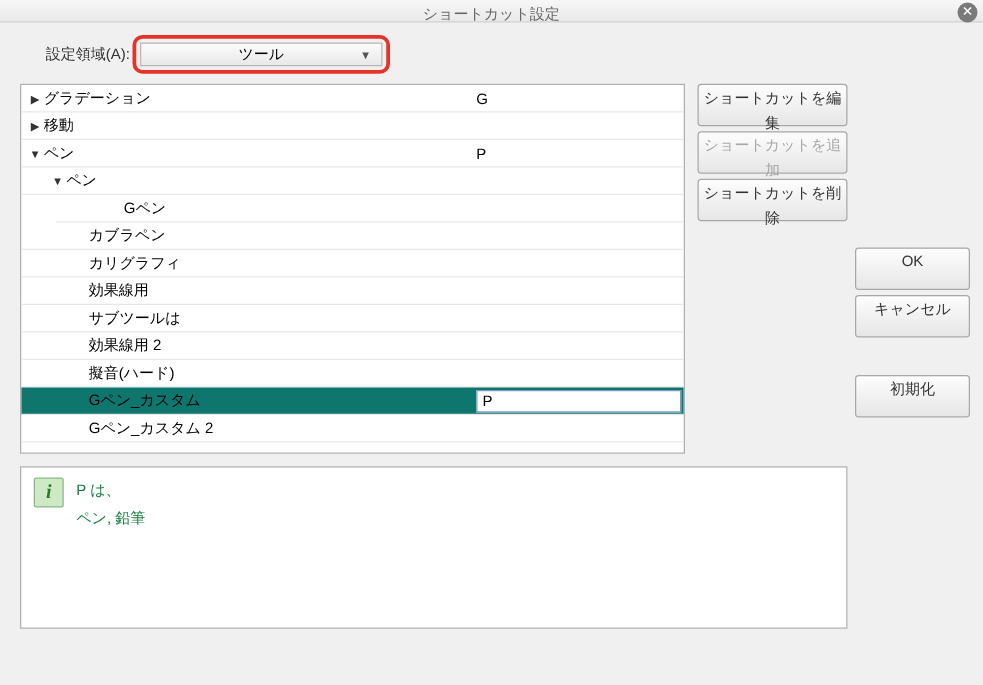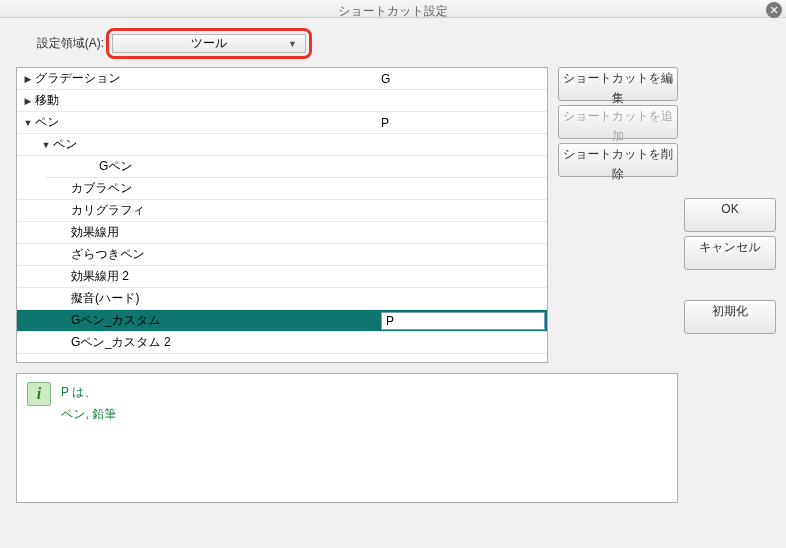--- a/index.html
+++ b/index.html
@@ -98,21 +98,21 @@
             <span class="row-label">カリグラフィ</span>
             <span class="row-shortcut"></span>
           </div>
           <div class="tree-row" style="padding-left: 42px;">
             <span class="disclosure"></span>
             <span class="row-label">効果線用</span>
             <span class="row-shortcut"></span>
           </div>
           <div class="tree-row" style="padding-left: 42px;">
             <span class="disclosure"></span>
-            <span class="row-label">ざらつきペン</span>
+            <span class="row-label">サブツールは</span>
             <span class="row-shortcut"></span>
           </div>
           <div class="tree-row" style="padding-left: 42px;">
             <span class="disclosure"></span>
             <span class="row-label">効果線用 2</span>
             <span class="row-shortcut"></span>
           </div>
           <div class="tree-row" style="padding-left: 42px;">
             <span class="disclosure"></span>
             <span class="row-label">擬音(ハード)</span>

